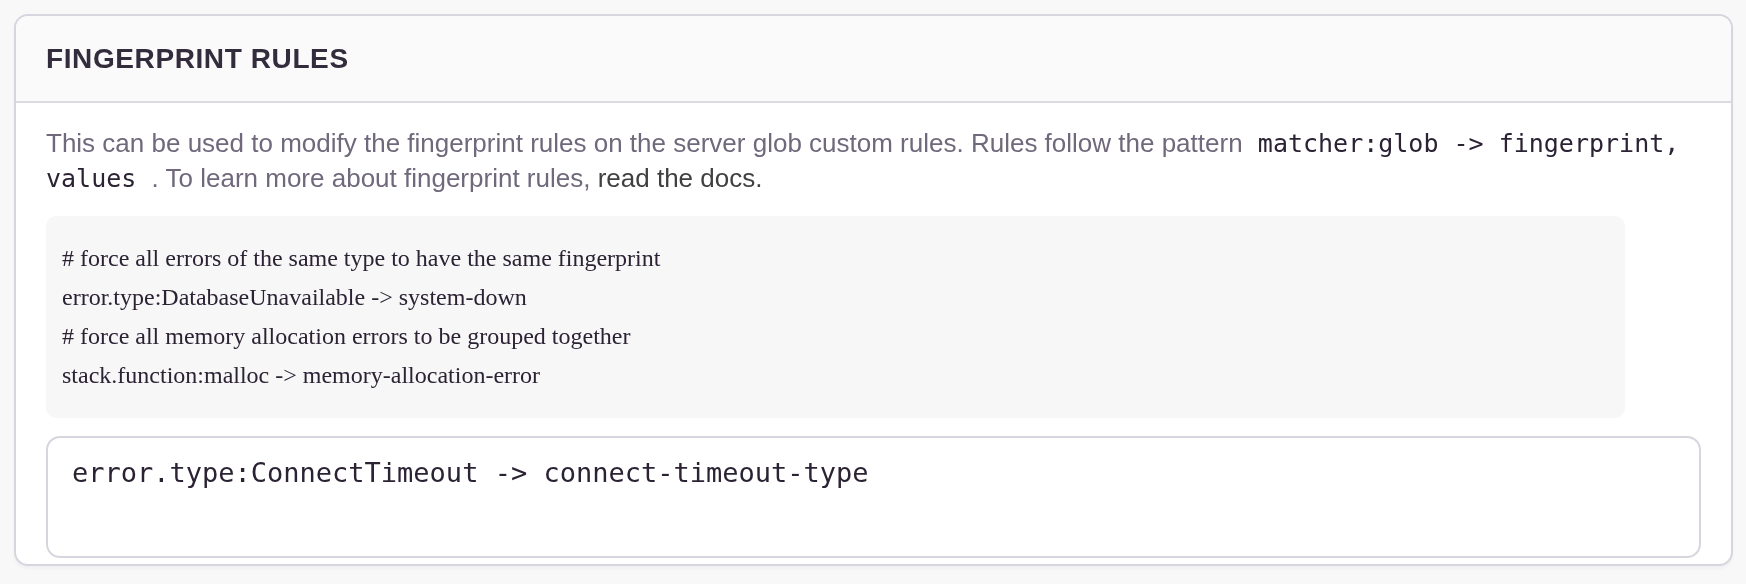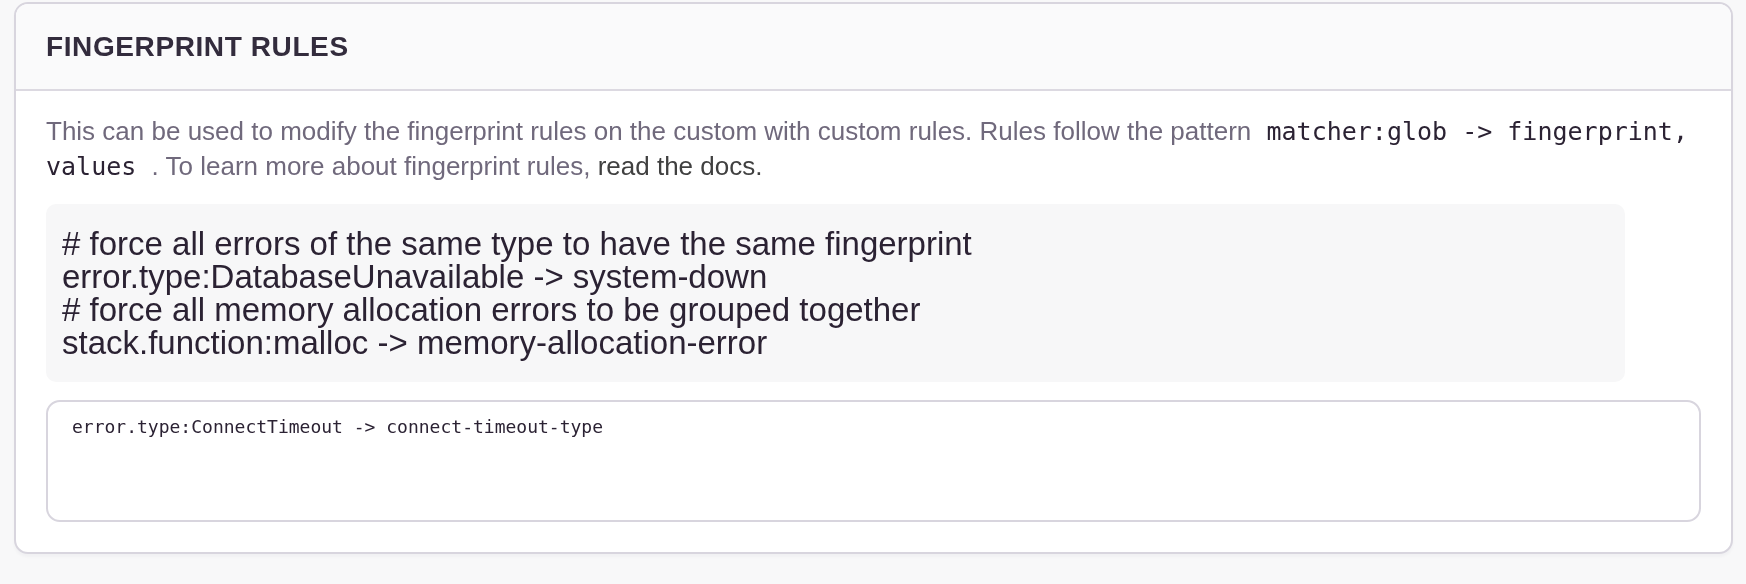--- a/index.html
+++ b/index.html
@@ -4,21 +4,21 @@
 <style>
   * { margin: 0; padding: 0; box-sizing: border-box; }
   html, body {
     width: 1746px; height: 584px;
     background: #f8f8f9;
     font-family: "Liberation Sans", sans-serif;
     overflow: hidden;
   }
   .panel {
     position: absolute;
-    left: 14px; top: 2px;
+    left: 14px; top: 14px;
     width: 1719px; height: 552px;
     background: #ffffff;
     border: 2px solid #d8d5de;
     border-radius: 14px;
     box-shadow: 0 3px 3px rgba(45, 36, 60, 0.03);
     overflow: hidden;
   }
   .panel-header {
     background: #fafafb;
     border-bottom: 2px solid #dcd9e1;
@@ -50,56 +50,56 @@
     color: #404040;
     text-decoration: none;
     cursor: pointer;
   }
   .example-code {
     display: block;
     margin: 20px 76px 18px 0;
     background: #f7f7f8;
     border-radius: 10px;
     padding: 23px 16px;
-    font-family: Liberation Sans, sans-serif;
-    font-size: 33px;
-    line-height: 33px;
+    font-family: Liberation Serif, serif;
+    font-size: 24px;
+    line-height: 39px;
     color: #2b2233;
     white-space: pre;
     overflow: hidden;
   }
   .rules-textarea {
     display: block;
     width: 100%;
     height: 122px;
     background: #ffffff;
     border: 2px solid #d8d5de;
     border-radius: 14px;
-    padding: 8px 24px;
+    padding: 18px 24px;
     font-family: "DejaVu Sans Mono", monospace;
-    font-size: 18px;
+    font-size: 27px;
     line-height: 34px;
     color: #2b2233;
     resize: none;
     outline: none;
     overflow: hidden;
     white-space: pre;
     margin-top: 16px;
   }
 </style>
 </head>
 <body>
 
 <div class="panel">
   <div class="panel-header">
     <div class="panel-title">FINGERPRINT RULES</div>
   </div>
   <div class="panel-body">
     <p class="description">
-      <span>This can be used to modify the fingerprint rules on the custom with custom rules. Rules follow the pattern</span>
+      <span>This can be used to modify the fingerprint rules on the server glob custom rules. Rules follow the pattern</span>
       <code class="inline-code">matcher:glob -&gt; fingerprint, values</code>
       <span>. To learn more about fingerprint rules,</span>
       <a class="docs-link" href="#">read the docs.</a>
     </p>
 
     <pre class="example-code"># force all errors of the same type to have the same fingerprint
 error.type:DatabaseUnavailable -&gt; system-down
 # force all memory allocation errors to be grouped together
 stack.function:malloc -&gt; memory-allocation-error</pre>
 

